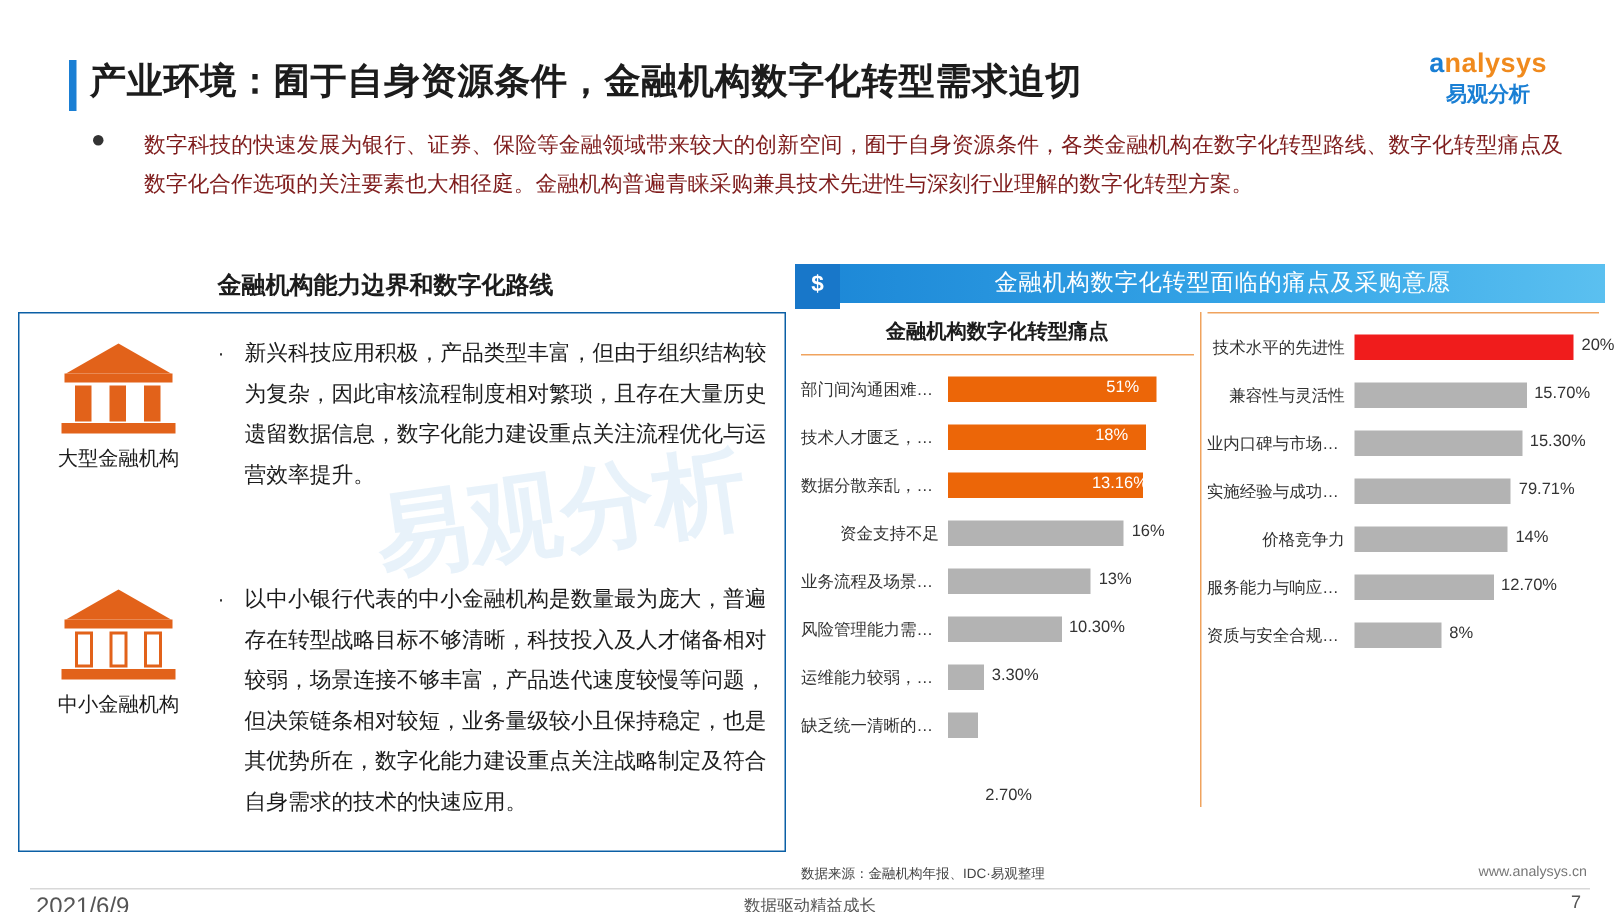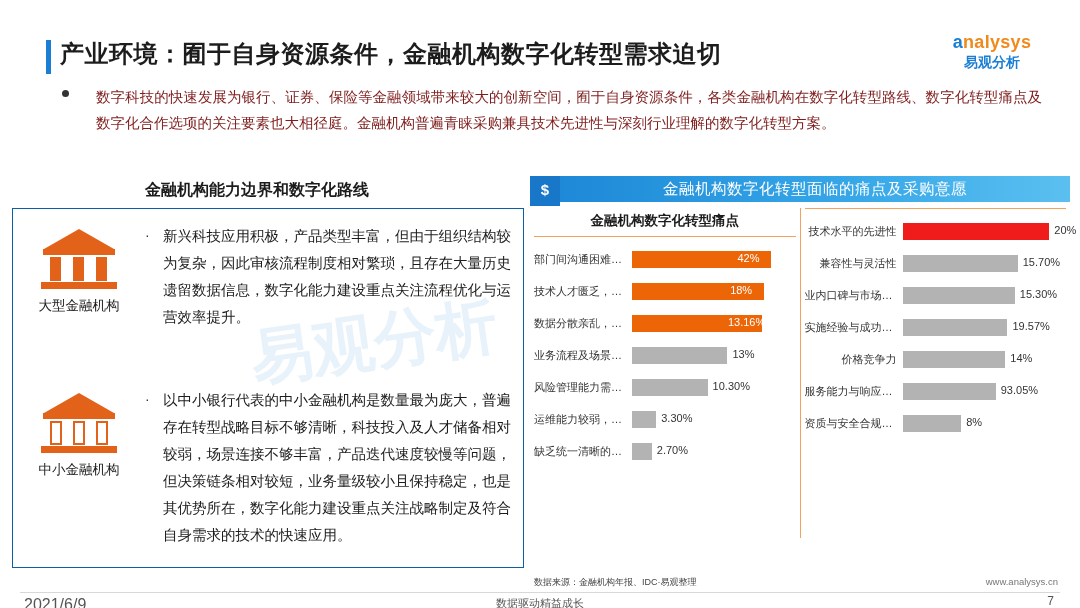--- a/index.html
+++ b/index.html
@@ -231,38 +231,45 @@
 
   <div class="rp-body">
     <div class="panel-col left-col">
       <div class="col-title">金融机构数字化转型痛点</div>
       <div class="col-rule"></div>
       <div id="bars-0">
           <div class="bar-row">
             <div class="bar-cat">部门间沟通困难，权…</div>
             <div class="bar-track">
               <div class="bar-fill hl" style="width: 86.3636%;"></div>
-              <div class="bar-val inside" style="left: calc(86.3636% - 34px);">42%</div>
+              <div class="bar-val inside" style="left: calc(86.3636% - 34px);">51%</div>
             </div>
           </div>
           <div class="bar-row">
             <div class="bar-cat">技术人才匮乏，技术…</div>
             <div class="bar-track">
               <div class="bar-fill hl" style="width: 81.8182%;"></div>
               <div class="bar-val inside" style="left: calc(81.8182% - 34px);">18%</div>
             </div>
           </div>
           <div class="bar-row">
             <div class="bar-cat">数据分散亲乱，难以…</div>
             <div class="bar-track">
               <div class="bar-fill hl" style="width: 80.4545%;"></div>
               <div class="bar-val inside" style="left: calc(80.4545% - 34px);">13.16%</div>
             </div>
           </div>
           <div class="bar-row">
+            <div class="bar-cat">资金支持不足</div>
+            <div class="bar-track">
+              <div class="bar-fill" style="width: 72.7273%;"></div>
+              <div class="bar-val" style="left: calc(72.7273% + 5px);">16%</div>
+            </div>
+          </div>
+          <div class="bar-row">
             <div class="bar-cat">业务流程及场景复…</div>
             <div class="bar-track">
               <div class="bar-fill" style="width: 59.0909%;"></div>
               <div class="bar-val" style="left: calc(59.0909% + 5px);">13%</div>
             </div>
           </div>
           <div class="bar-row">
             <div class="bar-cat">风险管理能力需要提高</div>
             <div class="bar-track">
               <div class="bar-fill" style="width: 46.8182%;"></div>
@@ -273,21 +280,21 @@
             <div class="bar-cat">运维能力较弱，工具…</div>
             <div class="bar-track">
               <div class="bar-fill" style="width: 15%;"></div>
               <div class="bar-val" style="left: calc(15% + 5px);">3.30%</div>
             </div>
           </div>
           <div class="bar-row">
             <div class="bar-cat">缺乏统一清晰的规…</div>
             <div class="bar-track">
               <div class="bar-fill" style="width: 12.2727%;"></div>
-              <div class="bar-val" style="left: calc(12.2727% + 5px);">2.70%</div>
+              <div class="bar-val" style="left: calc(12.2727% + 5px); margin-top: 48px;">2.70%</div>
             </div>
           </div>
         </div>
     </div>
     <div class="panel-col">
       <div class="col-rule"></div>
       <div id="bars-1">
           <div class="bar-row">
             <div class="bar-cat">技术水平的先进性</div>
             <div class="bar-track">
@@ -306,35 +313,35 @@
             <div class="bar-cat">业内口碑与市场地位</div>
             <div class="bar-track">
               <div class="bar-fill" style="width: 69.5455%;"></div>
               <div class="bar-val" style="left: calc(69.5455% + 5px); text-align: right;">15.30%</div>
             </div>
           </div>
           <div class="bar-row">
             <div class="bar-cat">实施经验与成功案例</div>
             <div class="bar-track">
               <div class="bar-fill" style="width: 65%;"></div>
-              <div class="bar-val" style="left: calc(65% + 5px);">19.57%</div>
+              <div class="bar-val" style="left: calc(65% + 5px);">79.71%</div>
             </div>
           </div>
           <div class="bar-row">
             <div class="bar-cat">价格竞争力</div>
             <div class="bar-track">
               <div class="bar-fill" style="width: 63.6364%;"></div>
               <div class="bar-val" style="left: calc(63.6364% + 5px);">14%</div>
             </div>
           </div>
           <div class="bar-row">
             <div class="bar-cat">服务能力与响应速度</div>
             <div class="bar-track">
               <div class="bar-fill" style="width: 57.7273%;"></div>
-              <div class="bar-val" style="left: calc(57.7273% + 5px);">93.05%</div>
+              <div class="bar-val" style="left: calc(57.7273% + 5px);">12.70%</div>
             </div>
           </div>
           <div class="bar-row">
             <div class="bar-cat">资质与安全合规属性</div>
             <div class="bar-track">
               <div class="bar-fill" style="width: 36.3636%;"></div>
               <div class="bar-val" style="left: calc(36.3636% + 5px);">8%</div>
             </div>
           </div>
         </div>

